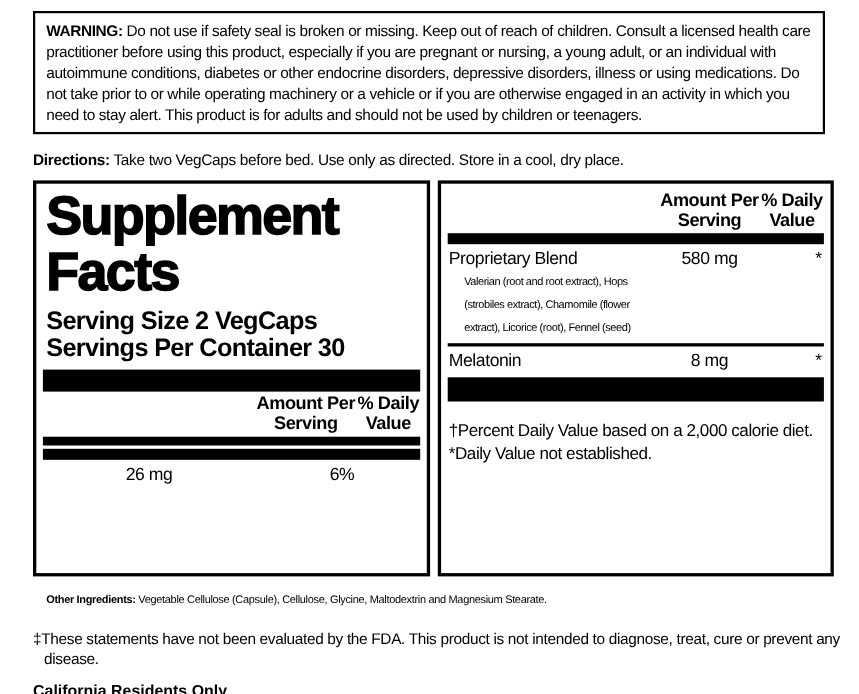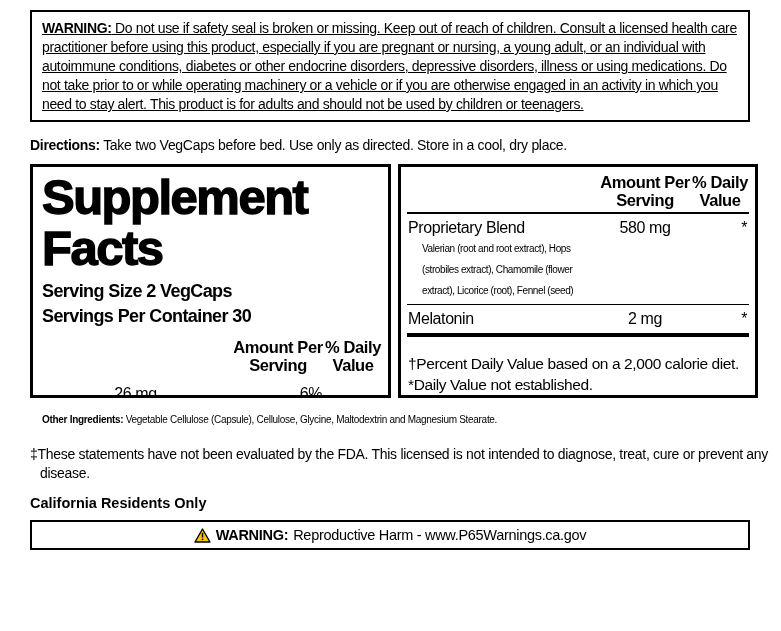--- a/index.html
+++ b/index.html
@@ -11,49 +11,49 @@
     position:relative;
     overflow:hidden;
   }
   .page { padding:10px 23px 0 30px; width:781px; }
 
   
   .warning-box {
     border:2px solid #000;
     width:720px;
     padding:7px 10px 6px 10px;
-    font-size:14px; line-height:19px; letter-spacing:-0.35px;text-decoration:underline;
+    font-size:14px; line-height:19px; letter-spacing:-0.35px;
   }
   .lead { font-weight:bold; }
 
   .directions {
     margin:14px 0 10px 0;
     font-size:14px; line-height:18px; letter-spacing:-0.3px;
   }
 
   
   .facts-row { display:flex; gap:7px; }
   .facts-box {
     border:3px solid #000;
-    height:234px;
+    height:360px;
     padding:4px 6px 0 6px;
     overflow:hidden;
     display:flex; flex-direction:column;
   }
   .facts-box.left  { width:361px; }
   .facts-box.right { width:360px; }
 
   .sf-title {
     font-weight:bold; font-size:49px; line-height:49px;
     letter-spacing:-1.5px;
     -webkit-text-stroke:1.4px #000;
     padding-left:3px; margin-top:2px;
   }
   .serving {
-    font-weight:bold; font-size:18px; line-height:25px;
+    font-weight:bold; font-size:23px; line-height:25px;
     letter-spacing:-0.6px; padding-left:3px;
   }
   .serving.first { margin-top:6px; }
 
   .bar       { background:#000; width:100%; }
   .bar.thick { height:20px; margin-top:7px; }
   .bar.mid   { height:10px; margin-top:3px; }
   .bar.thin  { height:8px;  margin-top:3px; }
   .rule      { background:#000; width:100%; height:3px; margin-top:3px; }
 
@@ -166,36 +166,36 @@
           <div class="detail">Valerian (root and root extract), Hops (strobiles extract), Chamomile (flower extract), Licorice (root), Fennel (seed)</div>
         </div>
         <div class="c-amt">580 mg</div>
         <div class="c-dv">*</div>
       </div>
 
       <div class="rule"></div>
 
       <div class="grid row">
         <div class="c-name">Melatonin</div>
-        <div class="c-amt">2 mg</div>
+        <div class="c-amt">8 mg</div>
         <div class="c-dv">*</div>
       </div>
 
       <div class="bar thick" style="margin-top:4px; height:22px;"></div>
 
       <div class="footnotes">
         <div>†Percent Daily Value based on a 2,000 calorie diet.</div>
         <div>*Daily Value not established.</div>
       </div>
     </div>
   </div>
 
   <p class="other"><span class="lead">Other Ingredients:</span> <span>Vegetable Cellulose (Capsule), Cellulose, Glycine, Maltodextrin and Magnesium Stearate.</span></p>
 
-  <p class="fda">‡These statements have not been evaluated by the FDA. This licensed is not intended to diagnose, treat, cure or prevent any disease.</p>
+  <p class="fda">‡These statements have not been evaluated by the FDA. This product is not intended to diagnose, treat, cure or prevent any disease.</p>
 
   <p class="california">California Residents Only</p>
 
   <div class="p65-box">
     <svg class="tri" viewBox="0 0 24 22" aria-hidden="true">
       <path d="M12 1.5 L23 20.5 L1 20.5 Z" fill="#f6c700" stroke="#000" stroke-width="2" stroke-linejoin="round"></path>
       <rect x="10.9" y="7" width="2.2" height="7" fill="#000"></rect>
       <rect x="10.9" y="15.6" width="2.2" height="2.2" fill="#000"></rect>
     </svg>
     <span class="lead">WARNING:</span>

